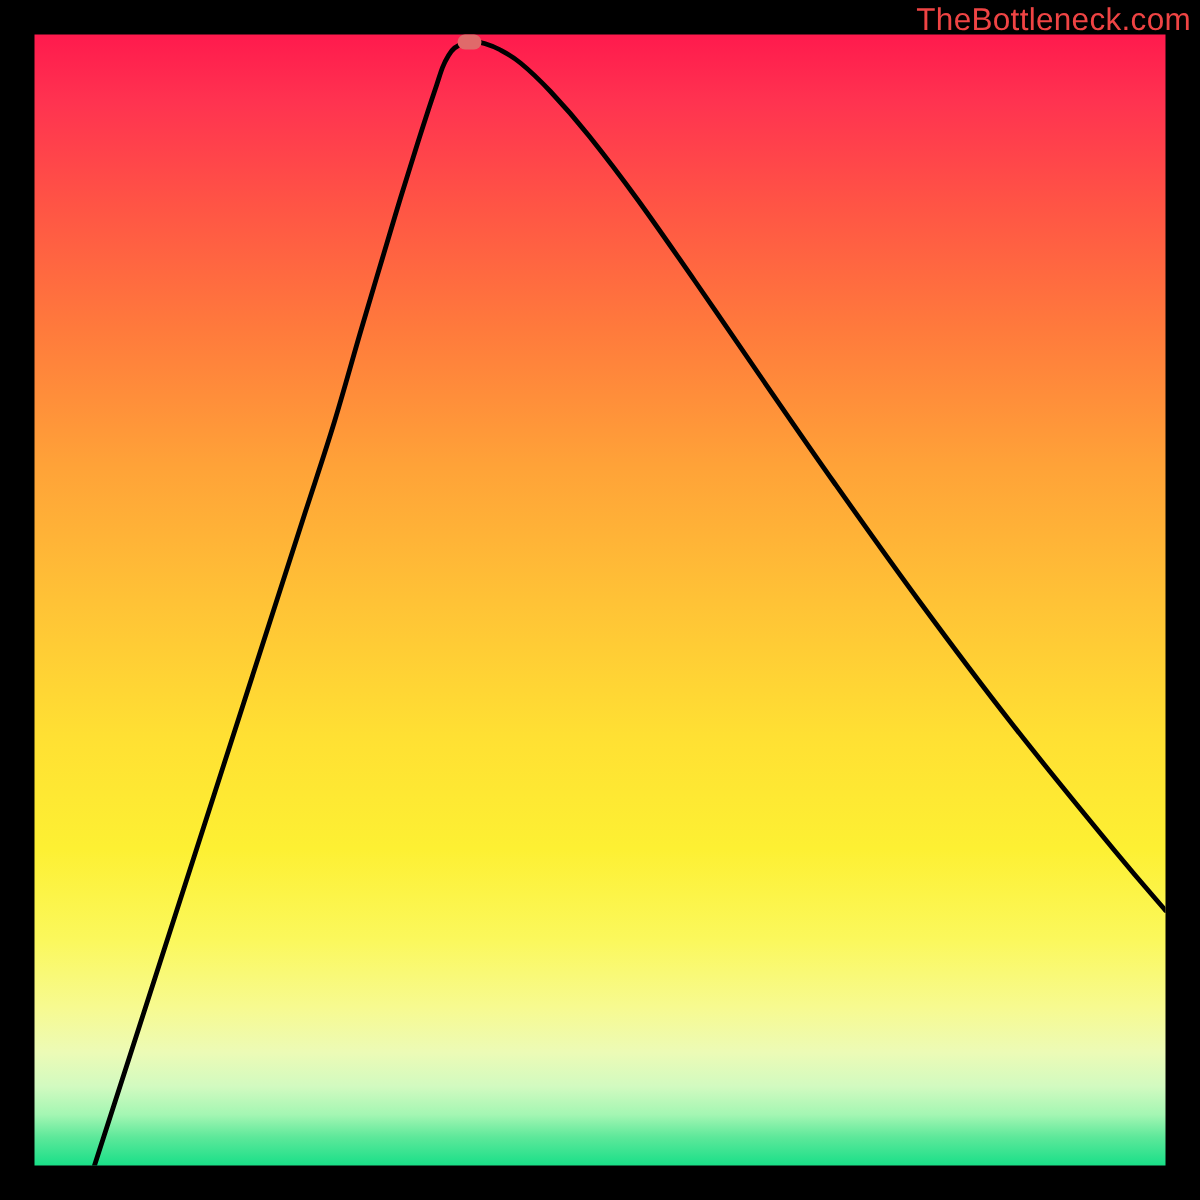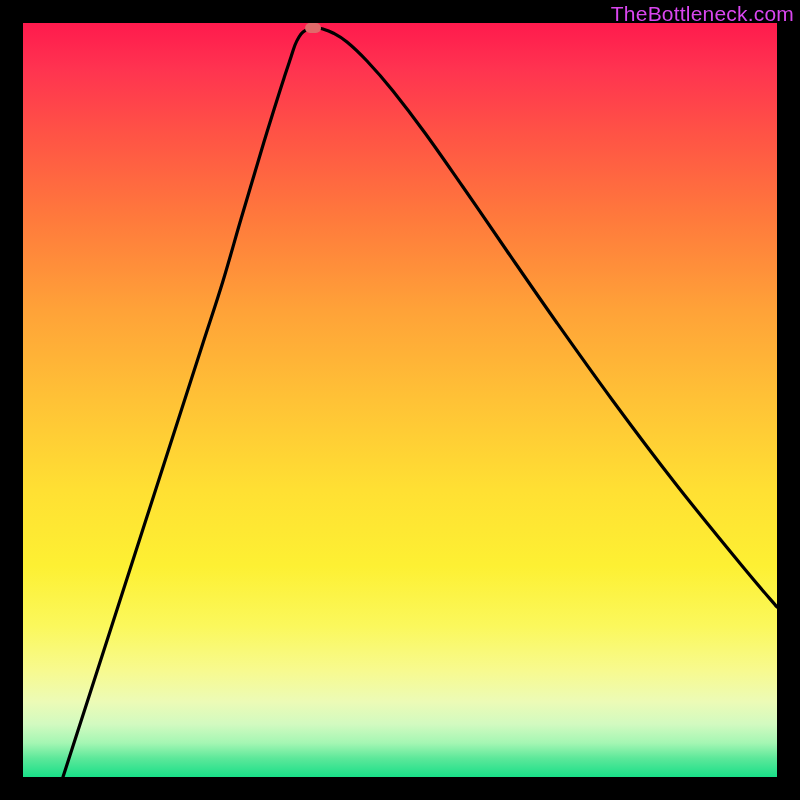--- a/index.html
+++ b/index.html
@@ -57,21 +57,21 @@
     width: 16px;
     height: 10px;
     border-radius: 5px;
     background: #e06a6a;
     transform: translate(-50%, -50%);
   }
   .watermark {
     position: absolute;
     top: 2px;
     right: 6px;
-    color: #d946ef;
+    color: #ef4444;
     font-size: 21px;
     font-weight: 500;
     letter-spacing: 0.2px;
     user-select: none;
   }
 </style>
 </head>
 <body>
 
 <div class="watermark">TheBottleneck.com</div>

